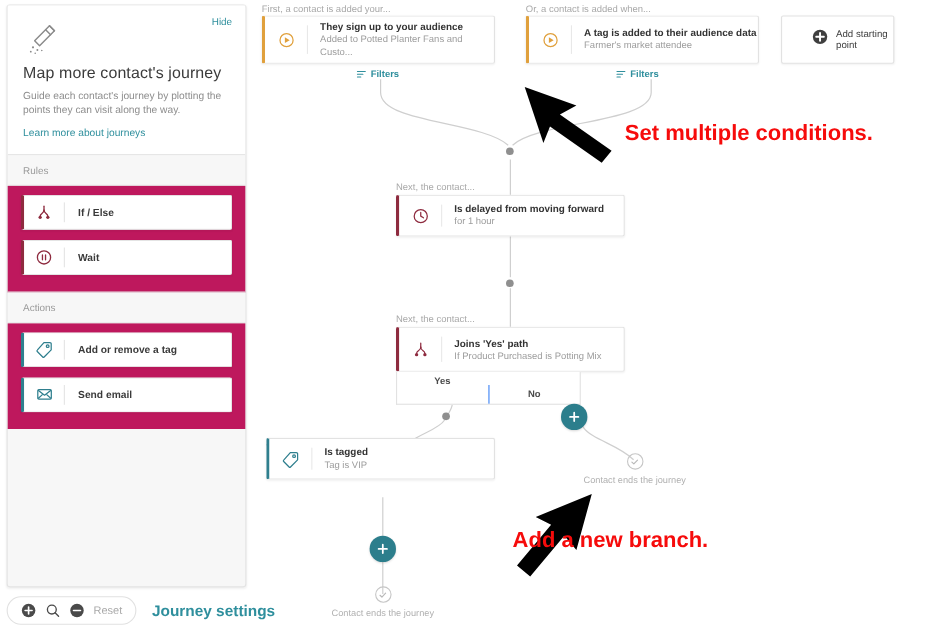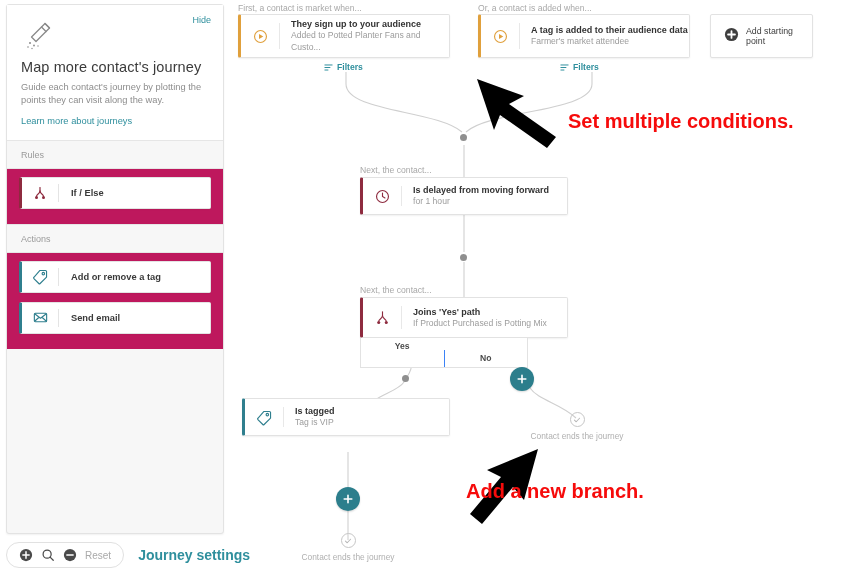--- a/index.html
+++ b/index.html
@@ -92,21 +92,21 @@
   .branch-cell {
     flex: 1; text-align: center; font-size: 8.6px; font-weight: 700;
     color: #4a4a4a; line-height: 17px; height: 17px; cursor: pointer;
   }
   .branch-cell + .branch-cell { border-left: 1px solid #3b82f6; margin-top: 12px; }
 
   .start-card { position: absolute; width: 212px; height: 44px; }
   .addstart {
     position: absolute; left: 478px; top: 14px; width: 103px; height: 44px;
     background:#fff; border:1px solid #e2e2e2; border-radius:2px;
-    display:flex; align-items:center; gap:7px; padding-left: 13px;
+    display:flex; align-items:center; gap:7px; padding-left: 27px;
     box-shadow: 0 1px 2px rgba(0,0,0,.05); cursor: pointer;
   }
   .addstart .lbl { font-size: 8.8px; color: #3d3d3d; }
 
   .filters-link {
     position: absolute; font-size: 8.6px; color: #2f8f9d; font-weight: 700;
     display: flex; align-items: center; gap: 4px; cursor: pointer;
   }
 
   .plus-node {
@@ -171,20 +171,31 @@
               <path d="M8 6 C8 9 4.5 9 4.5 11.5"></path>
               <path d="M8 6 C8 9 11.5 9 11.5 11.5"></path>
             <circle cx="4.5" cy="12.6" r="1.5" fill="#8e2b3f" stroke="none"></circle>
             <circle cx="11.5" cy="12.6" r="1.5" fill="#8e2b3f" stroke="none"></circle>
           </svg>
         </span>
         <span class="divider"></span>
         <span class="lbl">If / Else</span>
       </div>
 
+      <div class="sb-item">
+        <span class="ico">
+          <svg width="16" height="16" viewBox="0 0 16 16" fill="none" stroke="#8e2b3f" stroke-width="1.2">
+            <circle cx="8" cy="8" r="6"></circle>
+              <path d="M6.6 5.8 V10.2" stroke-linecap="round"></path>
+              <path d="M9.4 5.8 V10.2" stroke-linecap="round"></path>
+          </svg>
+        </span>
+        <span class="divider"></span>
+        <span class="lbl">Wait</span>
+      </div>
 
     </div>
 
     <div class="sb-section-head">Actions</div>
     <div class="sb-group" style="border-bottom:none;">
 
       <div class="sb-item action">
         <span class="ico">
           <svg width="17" height="17" viewBox="0 0 18 18" fill="none" stroke="#2f7f8e" stroke-width="1.2" stroke-linejoin="round">
             <path d="M8.4 2.6 H14.2 a1.2 1.2 0 0 1 1.2 1.2 V9.6 L8.6 16.4 a1 1 0 0 1-1.4 0 L2 11.2 a1 1 0 0 1 0-1.4 Z"></path>
@@ -251,21 +262,21 @@
 
         <path d="M180 355 C180 372 178 372 172 382 C166 392 140 396 130 412"></path>
         <path d="M284 355 C284 372 286 370 292 376"></path>
         <path d="M298 388 C306 400 330 404 344 418"></path>
 
         <path d="M116 452 L116 487"></path>
         <path d="M116 511 L116 540"></path>
       </g>
     </svg>
 
-    <div class="node-caption" style="left:6px; top:3px;">First, a contact is market when...</div>
+    <div class="node-caption" style="left:6px; top:3px;">First, a contact is added your...</div>
     <div class="card start-card" style="left:6px; top:14px;">
       <span class="ico">
         <svg width="17" height="17" viewBox="0 0 18 18" fill="none" stroke="#e0a03c" stroke-width="1.2">
             <circle cx="9" cy="9" r="6.3"></circle>
             <path d="M7.4 6.3 L12 9 L7.4 11.7 Z" fill="#e0a03c" stroke="none"></path>
           </svg>
       </span>
       <span class="vline"></span>
       <span class="txt">
         <div class="t1">They sign up to your audience</div>

